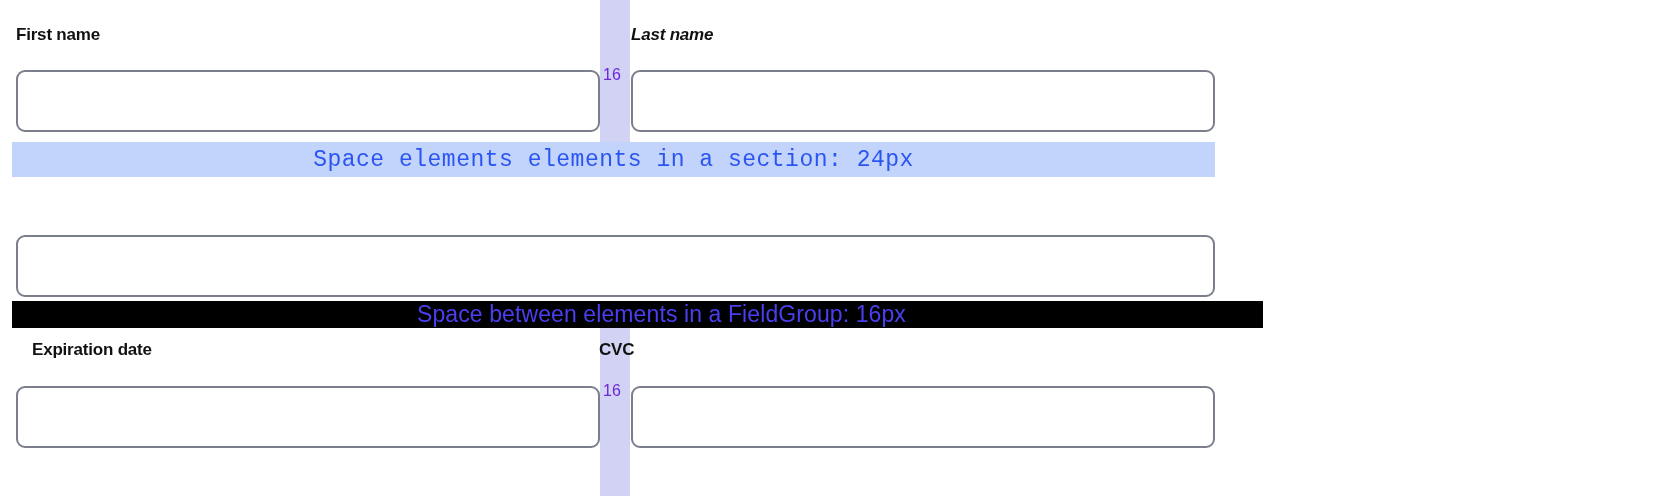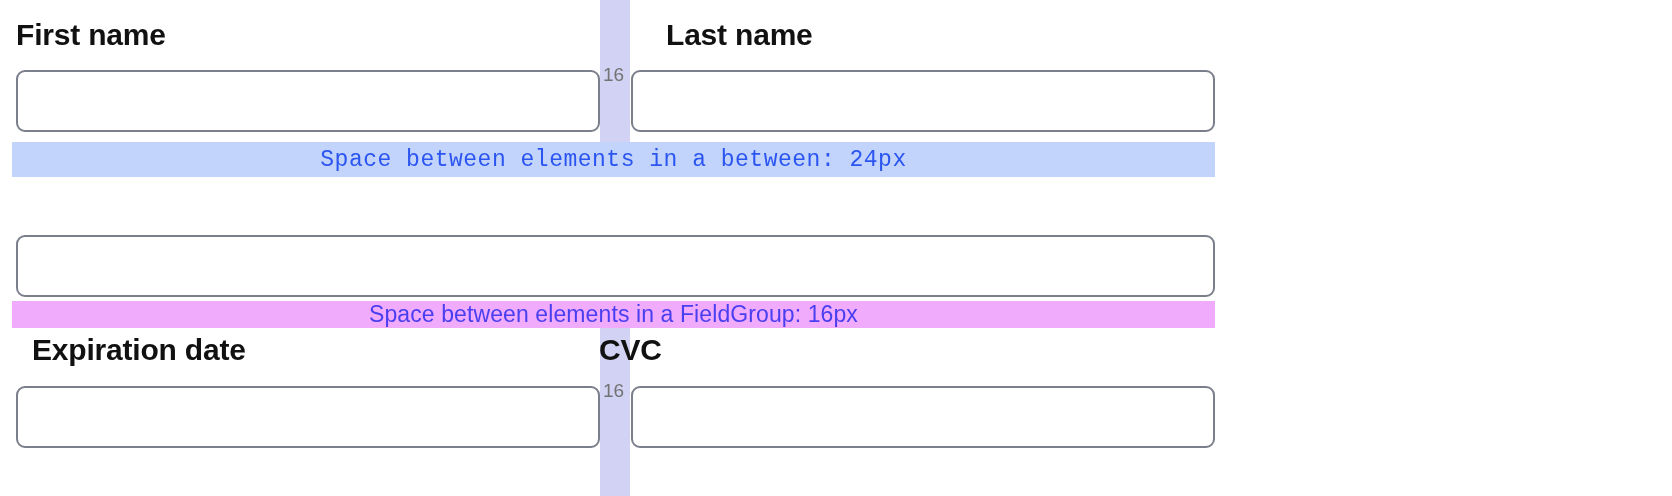--- a/index.html
+++ b/index.html
@@ -20,21 +20,21 @@
     width: 1672px;
     height: 496px;
     background: #ffffff;
   }
 
   
   .label {
     position: absolute;
     font-family: "Liberation Sans", sans-serif;
     font-weight: bold;
-    font-size: 30px;
+    font-size: 17px;
     line-height: 30px;
     color: #111111;
     letter-spacing: -0.2px;
     white-space: nowrap;
     text-align: right;
   }
 
   .field {
     position: absolute;
     box-sizing: border-box;
@@ -44,65 +44,66 @@
   }
 
   
   .gap-col {
     position: absolute;
     background: #d2d2f4;
   }
   .gap-col-num {
     position: absolute;
     font-family: "Liberation Sans", sans-serif;
-    font-size: 19px;
+    font-size: 16px;
     line-height: 24px;
-    color: #737373;
+    color: #6d28d9;
     white-space: nowrap;
   }
 
   
   .band {
     position: absolute;
     display: flex;
     align-items: center;
     justify-content: center;
     white-space: nowrap;
     overflow: hidden;
   }
   .band-section {
     background: #c3d4fc;
     color: #2b55f0;
     font-family: "Liberation Mono", monospace;
     font-size: 23px;
     letter-spacing: 0.5px;
   }
   .band-fieldgroup {
-    background: #f0abfc;
+    background: #000000;
     color: #4a3ff0;
     font-family: "Liberation Sans", sans-serif;
     font-size: 23px;
     letter-spacing: 0.1px;
+    padding-left: 48px;
   }
 </style>
 </head>
 <body>
 
 <div class="canvas">
 
   <div class="gap-col" style="left:600px; top:0px; width:30px; height:143px;"></div>
   <div class="gap-col-num" style="left:603px; top:63px;">16</div>
 
   <div class="label" style="left:16px; top:20px;">First name</div>
   <div class="field" style="left:16px; top:70px; width:584px; height:62px;"></div>
 
-  <div class="label" style="left:666px; top:20px;">Last name</div>
+  <div class="label" style="left:631px; top:20px;font-style:italic;">Last name</div>
   <div class="field" style="left:631px; top:70px; width:584px; height:62px;"></div>
 
-  <div class="band band-section" style="left:12px; top:142px; width:1203px; height:35px;">Space between elements in a between: 24px</div>
+  <div class="band band-section" style="left:12px; top:142px; width:1203px; height:35px;">Space elements elements in a section: 24px</div>
 
   <div class="field" style="left:16px; top:235px; width:1199px; height:62px;"></div>
 
   <div class="band band-fieldgroup" style="left:12px; top:301px; width:1203px; height:27px;">Space between elements in a FieldGroup: 16px</div>
 
   <div class="gap-col" style="left:600px; top:328px; width:30px; height:168px;"></div>
   <div class="gap-col-num" style="left:603px; top:379px;">16</div>
 
   <div class="label" style="left:32px; top:335px;">Expiration date</div>
   <div class="field" style="left:16px; top:386px; width:584px; height:62px;"></div>

